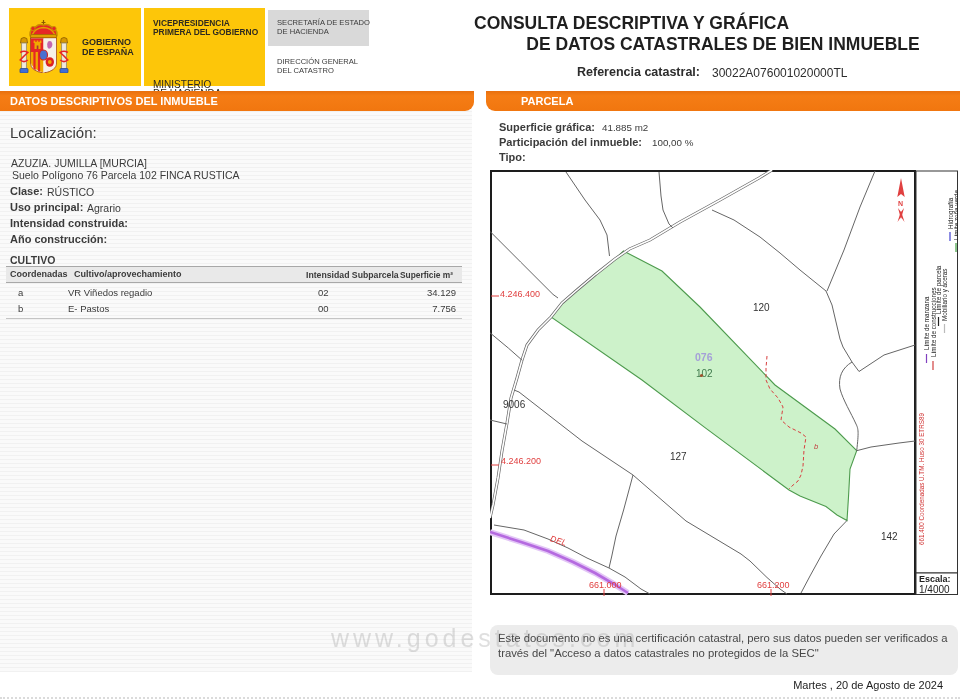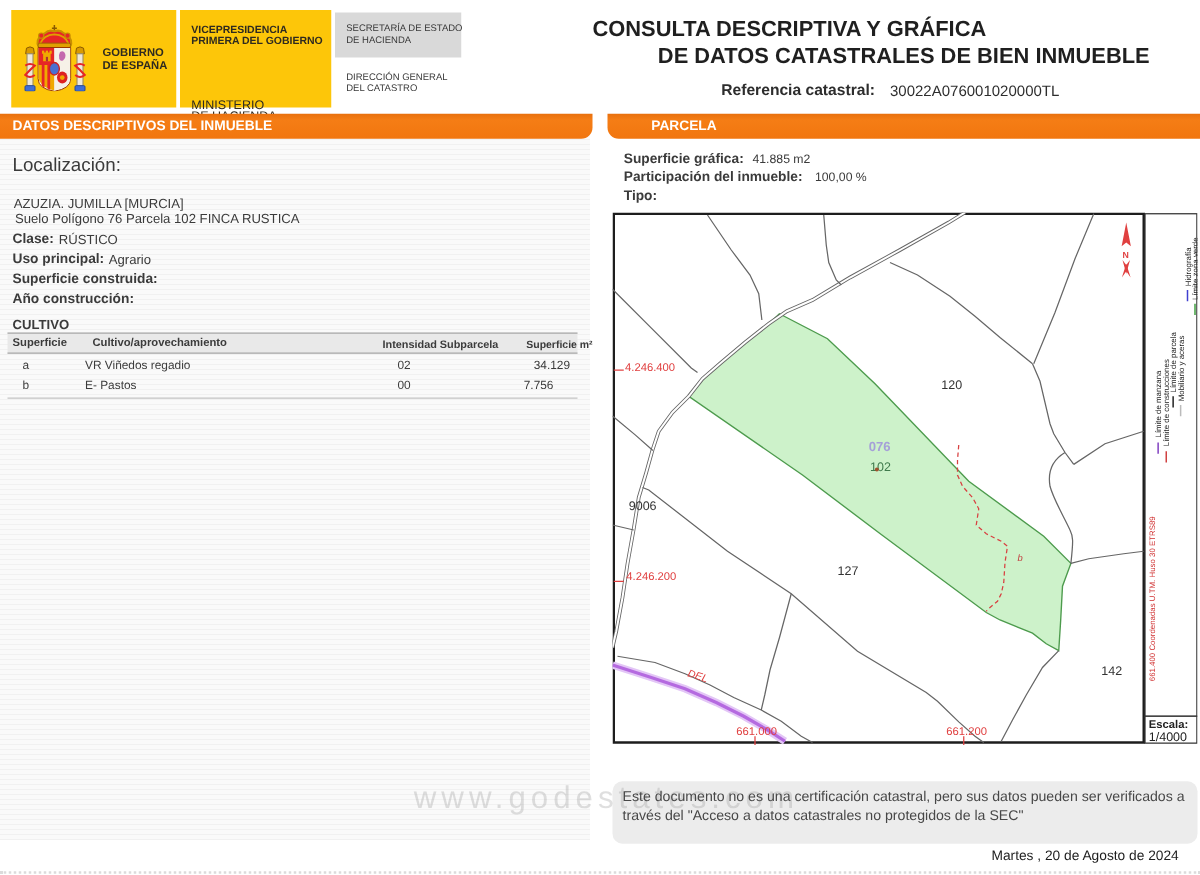--- a/index.html
+++ b/index.html
@@ -95,45 +95,45 @@
 <div class="abs" style="left:12px;top:141px;font-size:10.5px;color:#3b3b3b;margin-top:28px;">Suelo Polígono 76 Parcela 102 FINCA RUSTICA</div>
 
 <div class="abs" style="left:11px;top:157px;font-size:10.5px;color:#3b3b3b;">AZUZIA. JUMILLA [MURCIA]</div>
 
 <div class="abs" style="left:10px;top:185px;font-size:11px;font-weight:bold;color:#3b3b3b;">Clase:</div>
 <div class="abs" style="left:47px;top:185.5px;font-size:10.5px;color:#3b3b3b;">RÚSTICO</div>
 
 <div class="abs" style="left:10px;top:201px;font-size:11px;font-weight:bold;color:#3b3b3b;">Uso principal:</div>
 <div class="abs" style="left:87px;top:201.5px;font-size:10.5px;color:#3b3b3b;">Agrario</div>
 
-<div class="abs" style="left:10px;top:217px;font-size:11px;font-weight:bold;color:#3b3b3b;">Superficie construida:</div>
+<div class="abs" style="left:10px;top:217px;font-size:11px;font-weight:bold;color:#3b3b3b;">Intensidad construida:</div>
 
 <div class="abs" style="left:10px;top:233px;font-size:11px;font-weight:bold;color:#3b3b3b;">Año construcción:</div>
 
 <div class="abs" style="left:10px;top:254px;font-size:10.5px;font-weight:bold;color:#3b3b3b;">CULTIVO</div>
 
 <div class="abs" style="left:6px;top:266px;width:456px;height:15px;background:#e9e9e9;border-top:1px solid #a8a8a8;border-bottom:1px solid #a8a8a8;"></div>
 
-<div class="abs" style="left:10px;top:269px;font-size:9px;font-weight:bold;color:#3b3b3b;">Superficie</div>
+<div class="abs" style="left:10px;top:269px;font-size:9px;font-weight:bold;color:#3b3b3b;">Coordenadas</div>
 
 <div class="abs" style="left:74px;top:269px;font-size:9px;font-weight:bold;color:#3b3b3b;">Cultivo/aprovechamiento</div>
 
 <div class="abs" style="left:306px;top:269.5px;font-size:8.7px;font-weight:bold;color:#3b3b3b;">Intensidad Subparcela</div>
 
-<div class="abs" style="left:421px;top:269.5px;font-size:8.4px;font-weight:bold;color:#3b3b3b;">Superficie m²</div>
+<div class="abs" style="left:400px;top:269.5px;font-size:8.4px;font-weight:bold;color:#3b3b3b;">Superficie m²</div>
 
 <div class="abs" style="left:18px;top:287px;font-size:9.5px;color:#3b3b3b;">a</div>
 <div class="abs" style="left:68px;top:287px;font-size:9.5px;color:#3b3b3b;">VR Viñedos regadio</div>
 <div class="abs" style="left:318px;top:287px;font-size:9.5px;color:#3b3b3b;">02</div>
 <div class="abs" style="left:419px;top:287px;width:37px;text-align:right;font-size:9.5px;color:#3b3b3b;">34.129</div>
 
 <div class="abs" style="left:18px;top:303px;font-size:9.5px;color:#3b3b3b;">b</div>
 <div class="abs" style="left:68px;top:303px;font-size:9.5px;color:#3b3b3b;">E- Pastos</div>
 <div class="abs" style="left:318px;top:303px;font-size:9.5px;color:#3b3b3b;">00</div>
-<div class="abs" style="left:419px;top:303px;width:37px;text-align:left;font-size:9.5px;color:#3b3b3b;">7.756</div>
+<div class="abs" style="left:419px;top:303px;width:37px;text-align:right;font-size:9.5px;color:#3b3b3b;">7.756</div>
 
 <div class="abs" style="left:6px;top:318px;width:456px;height:1px;background:#c4c4c4;"></div>
 
 <div class="abs" style="left:486px;top:91px;width:474px;height:20px;background:linear-gradient(to bottom,#e8700e,#f57d15 25%,#f1760f);border-radius:0 0 0 9px;"></div>
 
 <div class="abs" style="left:500px;top:95px;font-size:11px;font-weight:bold;color:#fff;padding-left:21px;">PARCELA</div>
 
 <div class="abs" style="left:499px;top:121px;font-size:11px;font-weight:bold;color:#3b3b3b;">Superficie gráfica:</div>
 <div class="abs" style="left:602px;top:122px;font-size:9.8px;color:#3b3b3b;">41.885 m2</div>
 

